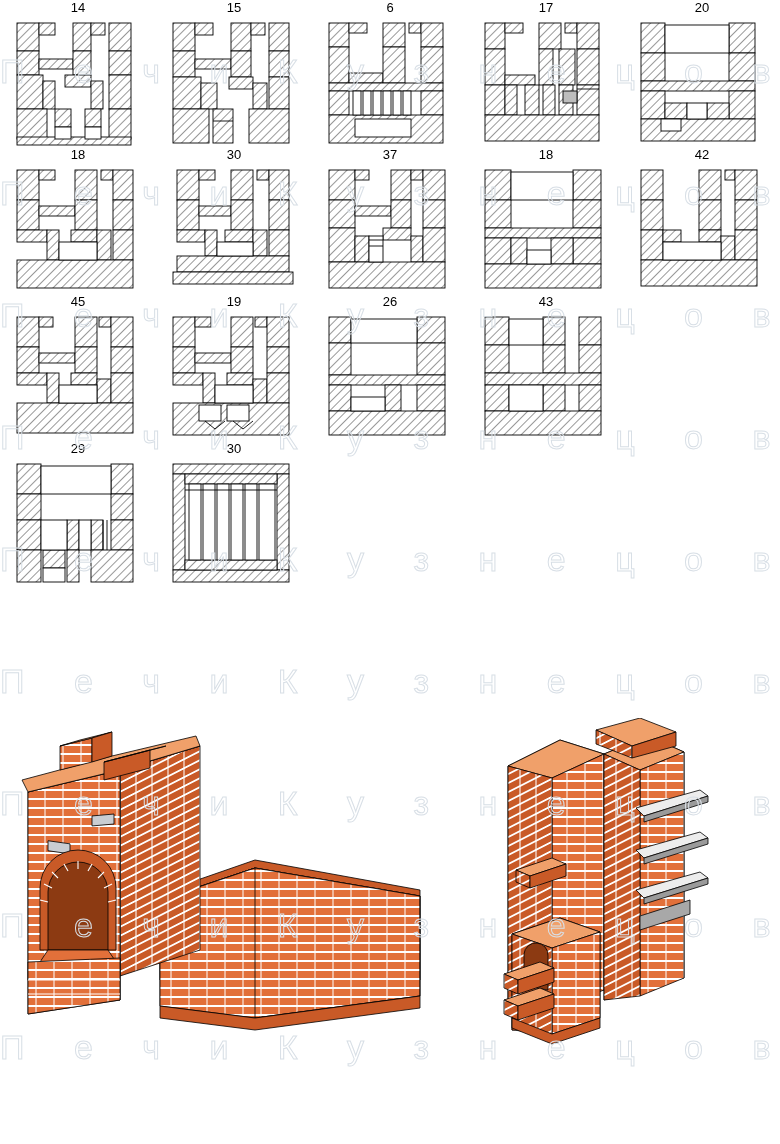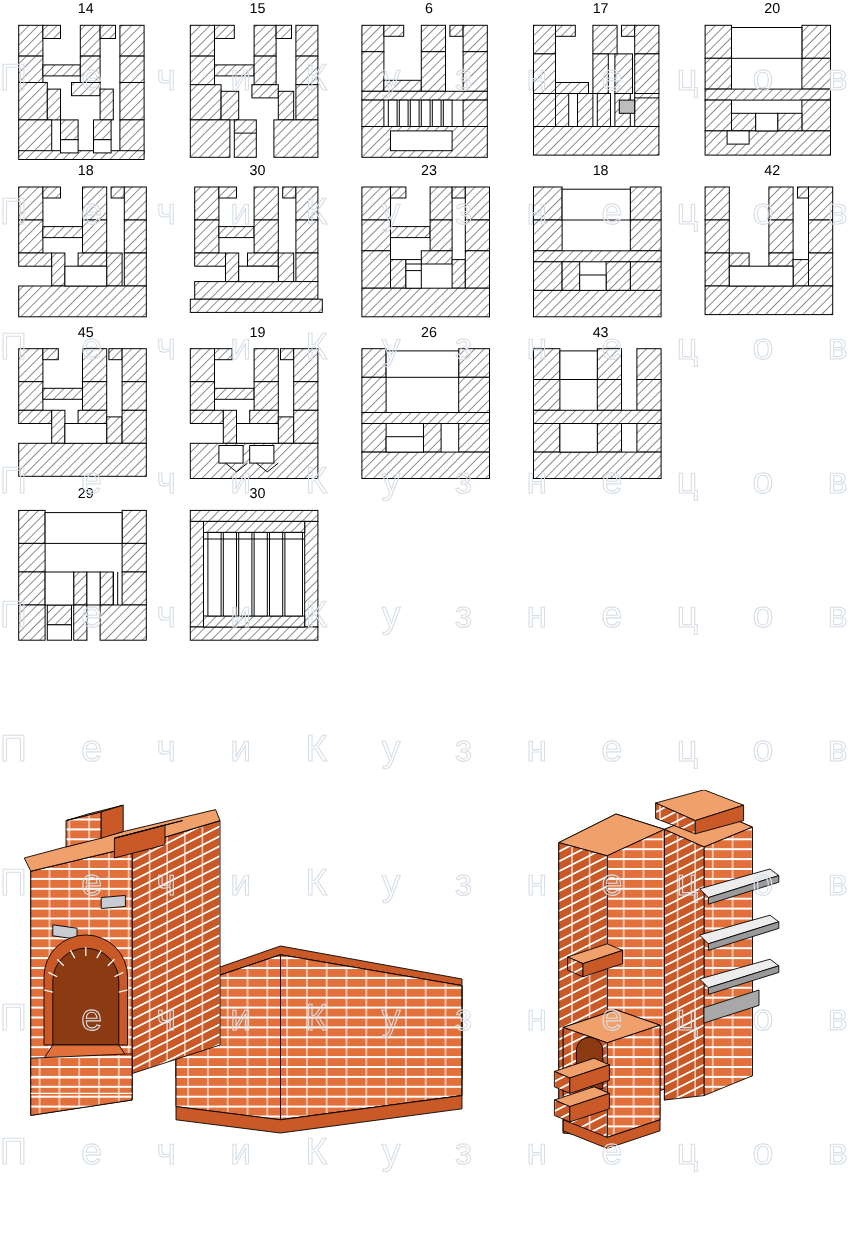--- a/index.html
+++ b/index.html
@@ -253,21 +253,21 @@
           <rect x="36" y="64" width="12" height="26" fill="url(#hatch20)" stroke="#000000" stroke-width="0.9"></rect>
           <rect x="56" y="64" width="28" height="12" fill="url(#hatch20)" stroke="#000000" stroke-width="0.9"></rect>
           <rect x="84" y="64" width="14" height="26" fill="url(#hatch20)" stroke="#000000" stroke-width="0.9"></rect>
           <rect x="100" y="64" width="20" height="26" fill="url(#hatch20)" stroke="#000000" stroke-width="0.9"></rect>
           <rect x="8" y="90" width="112" height="16" fill="url(#hatch20)" stroke="#000000" stroke-width="0.9"></rect>
           <rect x="4" y="106" width="120" height="12" fill="url(#hatch20)" stroke="#000000" stroke-width="0.9"></rect>
           <rect x="48" y="76" width="36" height="14" fill="#ffffff" stroke="#000000" stroke-width="0.9"></rect>
         </svg>
       </div>
       <div class="plan-cell">
-        <div class="plan-num">23</div>
+        <div class="plan-num">37</div>
         <svg width="130" height="128" viewBox="0 0 130 128" class="plan-svg">
           <defs>
             <pattern id="hatch21" width="6" height="6" patternUnits="userSpaceOnUse" patternTransform="rotate(45)">
               <rect width="6" height="6" fill="#ffffff"></rect>
               <line x1="0" y1="0" x2="0" y2="6" stroke="#000000" stroke-width="0.8"></line>
             </pattern>
           </defs>
           <rect x="4" y="4" width="26" height="30" fill="url(#hatch21)" stroke="#000000" stroke-width="0.9"></rect>
           <rect x="30" y="4" width="14" height="10" fill="url(#hatch21)" stroke="#000000" stroke-width="0.9"></rect>
           <rect x="66" y="4" width="20" height="30" fill="url(#hatch21)" stroke="#000000" stroke-width="0.9"></rect>

